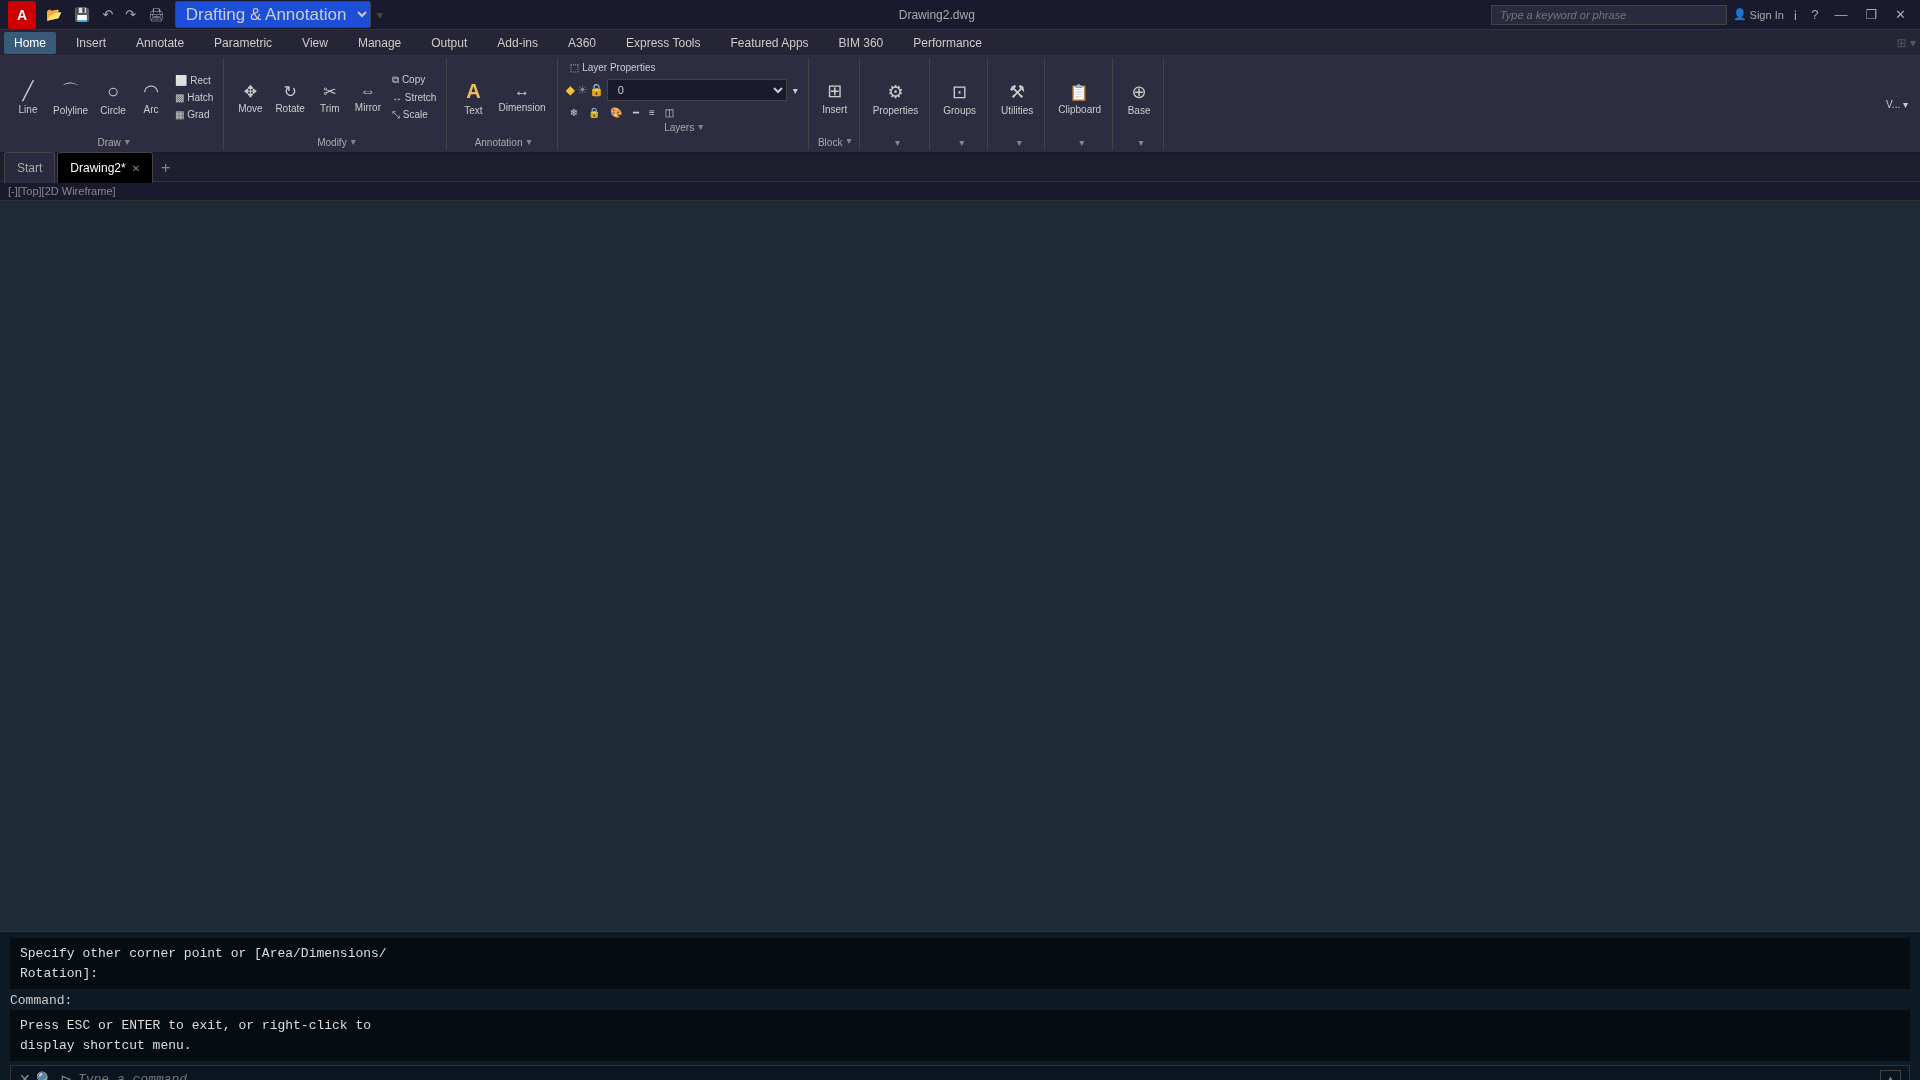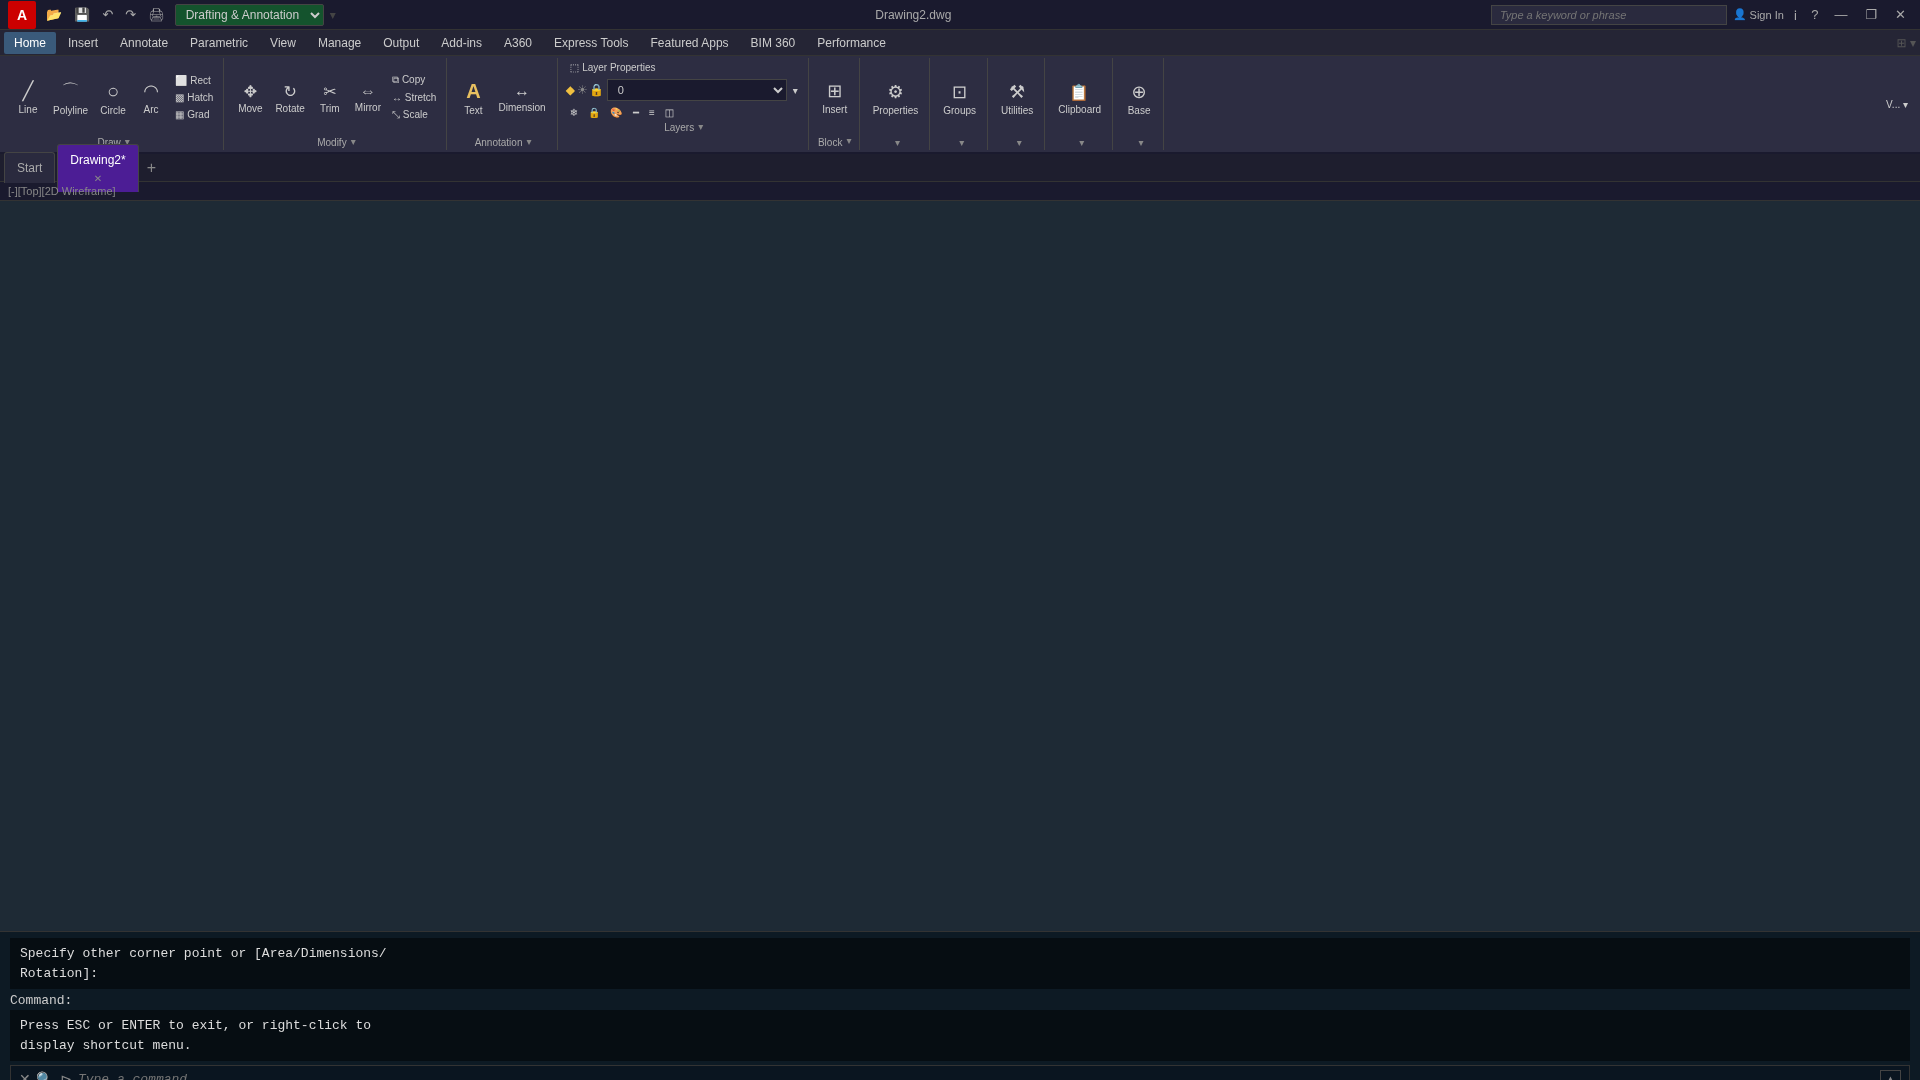--- a/index.html
+++ b/index.html
@@ -11,41 +11,41 @@
       background: #1a1a2e; border-bottom: 1px solid #333;
       padding: 0 8px; gap: 6px;
     }
     #titlebar .autocad-logo {
       width: 28px; height: 28px; background: #c00; display: flex; align-items: center; justify-content: center;
       color: white; font-weight: bold; font-size: 14px; border-radius: 2px;
     }
     #titlebar .quick-access { display: flex; gap: 4px; align-items: center; }
     #titlebar .qa-btn { background: none; border: none; color: #aaa; cursor: pointer; font-size: 13px; padding: 2px 4px; }
     #titlebar .workspace-select {
-      background: #14532d; border: 1px solid #444; color: #ccc;
-      padding: 2px 6px; font-size: 12px; border-radius: 2px; cursor: pointer;
+      background: #1d4ed8; border: 1px solid #444; color: #ccc;
+      padding: 2px 6px; font-size: 17px; border-radius: 2px; cursor: pointer;
     }
     #titlebar .title-center {
       flex: 1; text-align: center; font-size: 12px; color: #aaa;
     }
     #titlebar .search-box {
       background: #2a2a3e; border: 1px solid #444; color: #888;
       padding: 3px 8px; font-size: 11px; width: 236px; font-style: italic;
     }
     #titlebar .right-controls { display: flex; gap: 6px; align-items: center; }
     #titlebar .sign-in-btn {
       background: none; border: none; color: #aaa; cursor: pointer; font-size: 11px; display: flex; align-items: center; gap: 3px;
     }
     #titlebar .win-btn { background: none; border: none; color: #aaa; cursor: pointer; font-size: 13px; padding: 2px 6px; }
 
     
     #menubar {
       display: flex; align-items: center; height: 26px;
       background: #252535; border-bottom: 1px solid #333;
-      padding: 0 4px; gap: 2px;
+      padding: 0 4px; gap: 10px;
     }
     #menubar .menu-item {
       padding: 4px 10px; color: #ccc; cursor: pointer; font-size: 12px; border-radius: 2px;
     }
     #menubar .menu-item.active { background: #3a5a7a; color: white; }
 
     
     #ribbon {
       height: 98px; background: #2d2d42; border-bottom: 2px solid #1a1a2e;
       display: flex; align-items: stretch; padding: 2px 4px; gap: 2px;
@@ -85,21 +85,21 @@
     
     #tabs {
       display: flex; align-items: center; height: 28px;
       background: #1e1e2e; border-bottom: 1px solid #333; padding: 0 4px; gap: 2px;
     }
     .tab {
       padding: 8px 12px; background: #2a2a3e; color: #aaa; cursor: pointer;
       border-radius: 3px 3px 0 0; font-size: 12px; border: 1px solid #444;
       border-bottom: none; display: flex; align-items: center; gap: 6px;
     }
-    .tab.active { background: #4c1d95; color: white; flex-direction: column; }
+    .tab.active { background: #000000; color: white; }
     .tab .close-tab { font-size: 10px; color: #888; cursor: pointer; }
     .tab-new { background: none; border: none; color: #888; cursor: pointer; font-size: 16px; padding: 2px 6px; }
 
     
     #viewport-label {
       background: #1a1a2e; color: #888; font-size: 11px; padding: 3px 8px;
       border-bottom: 1px solid #333;
     }
 
     

